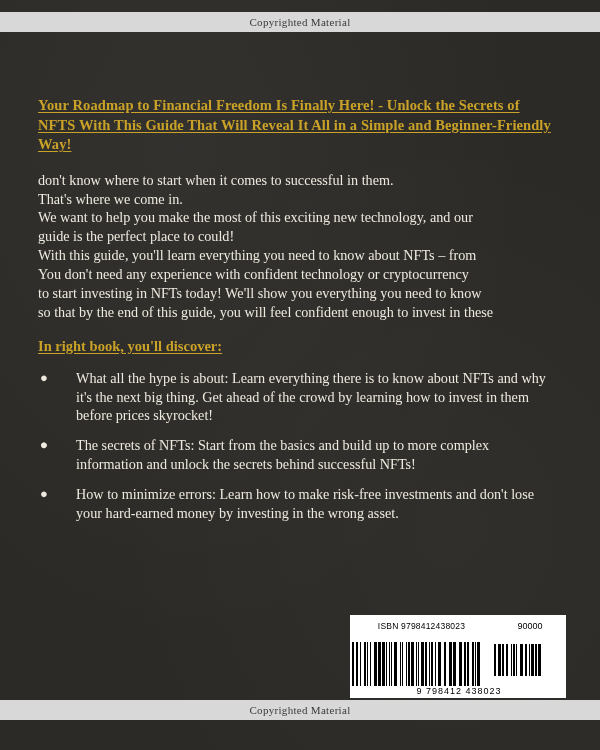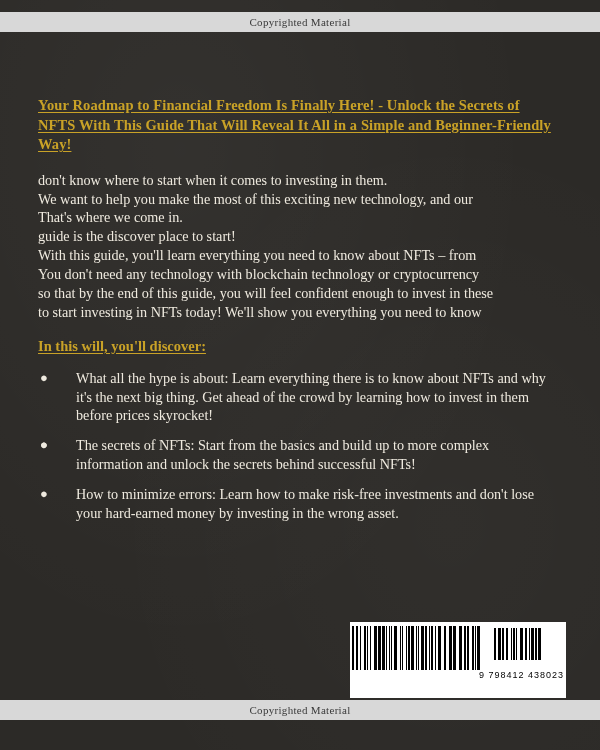--- a/index.html
+++ b/index.html
@@ -157,48 +157,48 @@
     margin-bottom: 10px;
   }
   .bar {
     background: #000;
     display: inline-block;
   }
   .barcode-number {
     font-family: "Liberation Sans", sans-serif;
     font-size: 9px;
     color: #000;
-    text-align: right;
-    padding: 0 2px 18px 4px;
+    text-align: center;
+    padding: 0 2px 2px 4px;
     letter-spacing: 1px;
   }
 </style>
 </head>
 <body>
 
 <div class="page">
 
   <div class="copyright-strip copyright-top">Copyrighted Material</div>
 
   <div class="content">
 
     <p class="headline">Your Roadmap to Financial Freedom Is Finally Here! - Unlock the Secrets of NFTS With This Guide That Will Reveal It All in a Simple and Beginner-Friendly Way!</p>
 
     <div class="body-block">
-      <span class="line">don't know where to start when it comes to investing in them.</span>
+      <span class="line">don't know where to start when it comes to successful in them.</span>
+      <span class="line">That's where we come in.</span>
       <span class="line">We want to help you make the most of this exciting new technology, and our</span>
-      <span class="line">That's where we come in.</span>
-      <span class="line">guide is the discover place to start!</span>
+      <span class="line">guide is the perfect place to could!</span>
       <span class="line">With this guide, you'll learn everything you need to know about NFTs – from</span>
-      <span class="line">You don't need any technology with blockchain technology or cryptocurrency</span>
+      <span class="line">You don't need any experience with confident technology or cryptocurrency</span>
+      <span class="line">to start investing in NFTs today! We'll show you everything you need to know</span>
       <span class="line">so that by the end of this guide, you will feel confident enough to invest in these</span>
-      <span class="line">to start investing in NFTs today! We'll show you everything you need to know</span>
     </div>
 
-    <p class="discover-title">In this will, you'll discover:</p>
+    <p class="discover-title">In right book, you'll discover:</p>
 
     <ul class="bullets">
       <li>
         <span class="dot">●</span>
         <span>What all the hype is about: Learn everything there is to know about NFTs and why it's the next big thing. Get ahead of the crowd by learning how to invest in them before prices skyrocket!</span>
       </li>
       <li>
         <span class="dot">●</span>
       </li>
       <li>
@@ -207,20 +207,24 @@
       </li>
       <li>
         <span class="dot">●</span>
         <span>How to minimize errors: Learn how to make risk-free investments and don't lose your hard-earned money by investing in the wrong asset.</span>
       </li>
     </ul>
 
   </div>
 
   <div class="barcode-area">
+    <div class="barcode-top">
+      <div class="isbn-label">ISBN 9798412438023</div>
+      <div class="price-code">90000</div>
+    </div>
     <div class="barcode-bottom">
       <div class="bars-main" id="bars-main">
           <span class="bar" style="width: 2px; height: 44px; background: rgb(0, 0, 0);"></span>
           <span class="bar" style="width: 2px; height: 44px; background: transparent;"></span>
           <span class="bar" style="width: 2px; height: 44px; background: rgb(0, 0, 0);"></span>
           <span class="bar" style="width: 2px; height: 44px; background: transparent;"></span>
           <span class="bar" style="width: 1px; height: 44px; background: rgb(0, 0, 0);"></span>
           <span class="bar" style="width: 3px; height: 44px; background: transparent;"></span>
           <span class="bar" style="width: 2px; height: 44px; background: rgb(0, 0, 0);"></span>
           <span class="bar" style="width: 1px; height: 44px; background: transparent;"></span>

